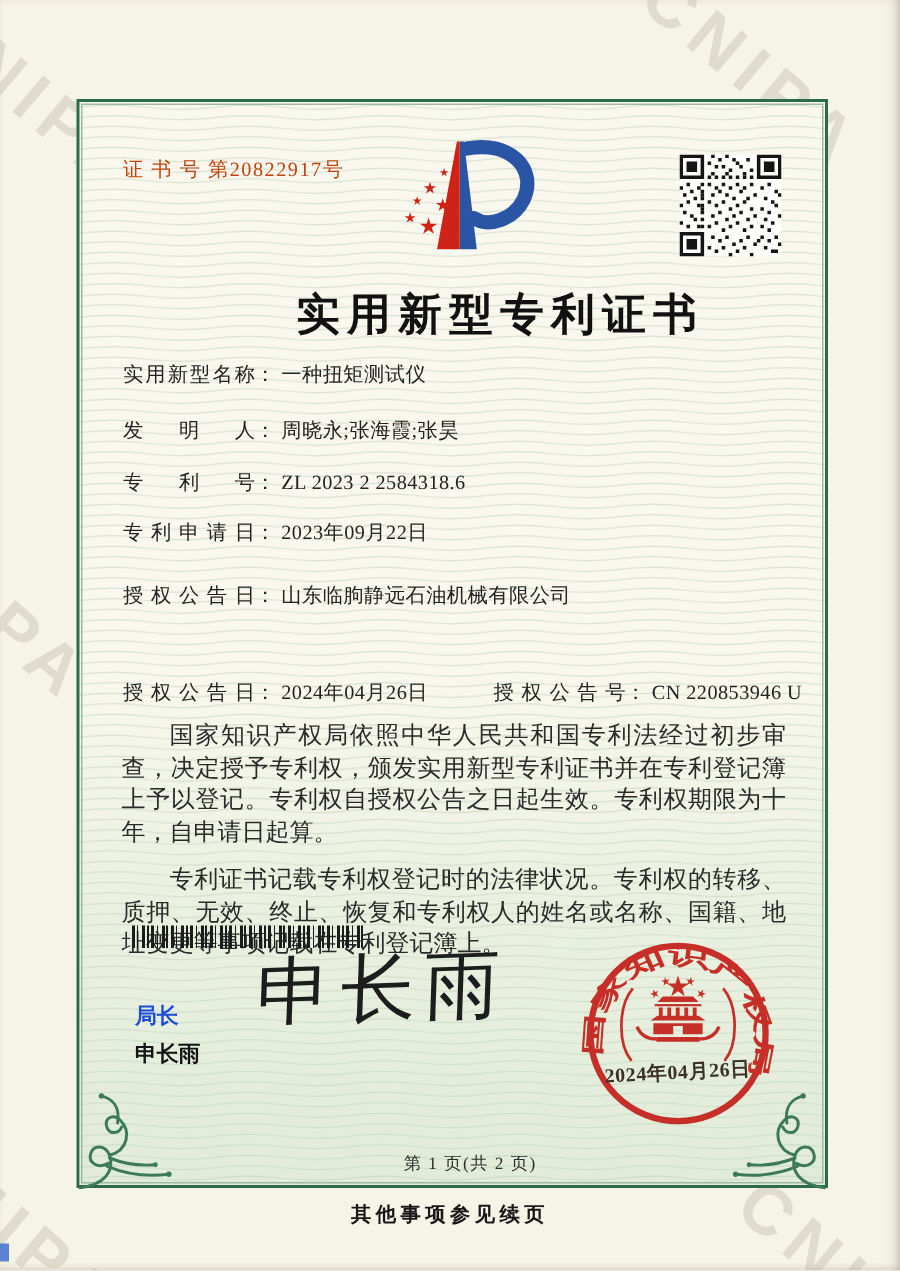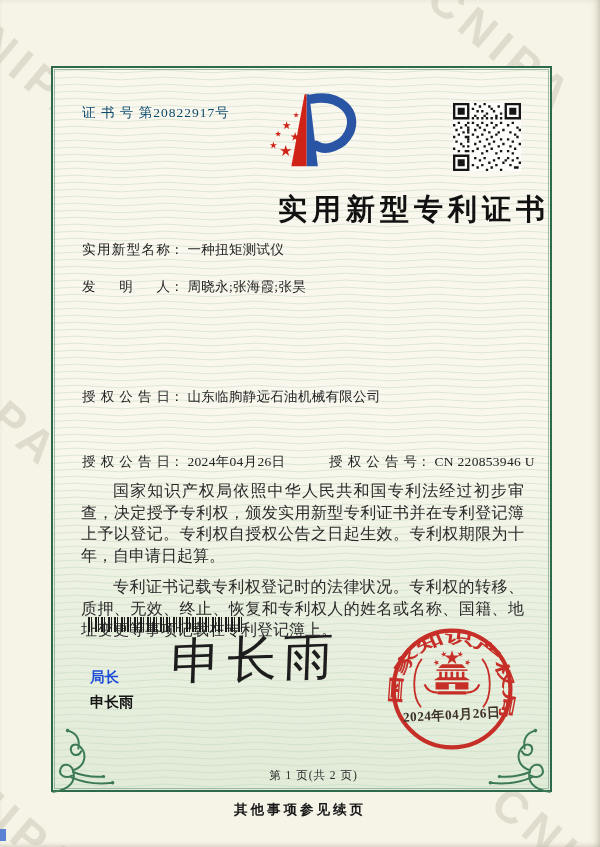--- a/index.html
+++ b/index.html
@@ -19,26 +19,26 @@
     white-space:nowrap;pointer-events:none;user-select:none;z-index:1;
   }
   .frame{
     position:absolute;left:51px;top:66px;width:497px;height:722px;
     border:2px solid #2c6a4b;background:#faf8ee;z-index:2;
   }
   .frame-inner{position:absolute;inset:1px;border:1px solid #9cb9a3;pointer-events:none;z-index:3;}
   .waves{position:absolute;inset:0;width:100%;height:100%;z-index:0;}
   .tint{position:absolute;inset:0;z-index:0;pointer-events:none;
     background:linear-gradient(180deg, rgba(205,226,200,0) 52%, rgba(198,222,193,.28) 72%, rgba(190,218,186,.42) 100%);}
-  .cert-no{position:absolute;left:29px;top:36px;font-size:13.5px;letter-spacing:1px;color:#0c4a6e;z-index:4;}
+  .cert-no{position:absolute;left:29px;top:36px;font-size:13.5px;letter-spacing:1px;color:#c2410c;z-index:4;}
   .logo{position:absolute;left:210px;top:17px;z-index:4;}
   .qr{position:absolute;left:400px;top:35px;width:68px;height:68px;z-index:4;}
   .title{
-    position:absolute;left:0;top:122px;width:100%;text-align:right;
-    font-size:29px;font-weight:700;letter-spacing:5px;color:#111;z-index:4;
+    position:absolute;left:0;top:122px;width:100%;text-align:center;
+    font-size:29px;font-weight:700;letter-spacing:5px;color:#111;z-index:4;padding-left:32px;
   }
   .frow{position:absolute;left:29px;right:24px;font-size:13.5px;color:#222;z-index:4;white-space:nowrap;}
   .flabel{display:inline-block;width:88px;text-align:justify;text-align-last:justify;vertical-align:top;}
   .fcolon{display:inline-block;margin-right:4px;}
   .fvalue{letter-spacing:.3px;}
   .fgroup2{position:absolute;left:247px;top:0;white-space:nowrap;}
   .paras{position:absolute;left:28px;right:26px;top:412px;z-index:4;
     font-size:16px;line-height:21.5px;text-align:justify;color:#2a2a2a;}
   .paras p{margin:0 0 10px 0;text-indent:2em;}
   .barcode{position:absolute;left:35px;top:549px;width:154px;height:15px;z-index:4;
@@ -129,20 +129,26 @@
       </g>
     </svg>
 
     <div class="title">实用新型专利证书</div>
 
     <div class="frow" style="top:173px">
       <span class="flabel">实用新型名称</span><span class="fcolon">：</span><span class="fvalue">一种扭矩测试仪</span>
     </div>
     <div class="frow" style="top:210px">
       <span class="flabel">发明人</span><span class="fcolon">：</span><span class="fvalue">周晓永;张海霞;张昊</span>
+    </div>
+    <div class="frow" style="top:245px">
+      <span class="flabel">专利号</span><span class="fcolon">：</span><span class="fvalue">ZL 2023 2 2584318.6</span>
+    </div>
+    <div class="frow" style="top:278px">
+      <span class="flabel">专利申请日</span><span class="fcolon">：</span><span class="fvalue">2023年09月22日</span>
     </div>
     <div class="frow" style="top:320px">
       <span class="flabel">授权公告日</span><span class="fcolon">：</span><span class="fvalue">山东临朐静远石油机械有限公司</span>
     </div>
     <div class="frow" style="top:385px">
       <span class="flabel">授权公告日</span><span class="fcolon">：</span><span class="fvalue">2024年04月26日</span>
       <span class="fgroup2">
         <span class="flabel">授权公告号</span><span class="fcolon">：</span><span class="fvalue">CN 220853946 U</span>
       </span>
     </div>

